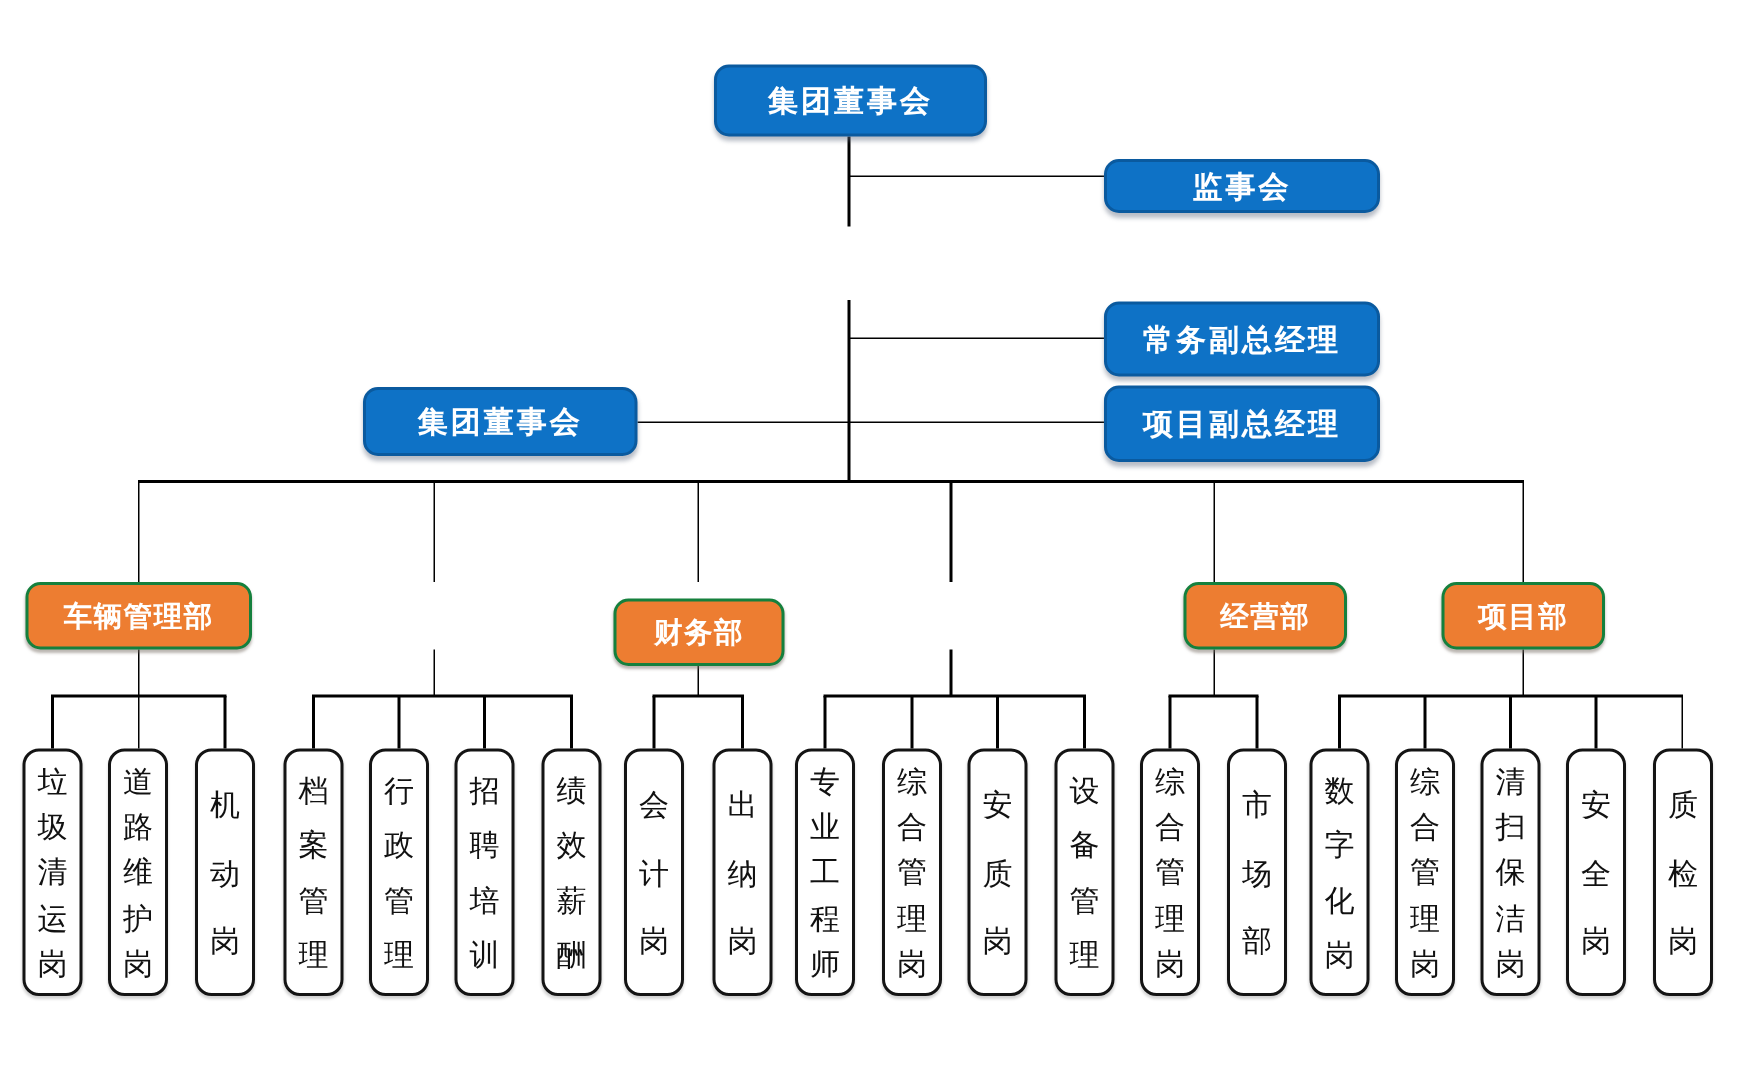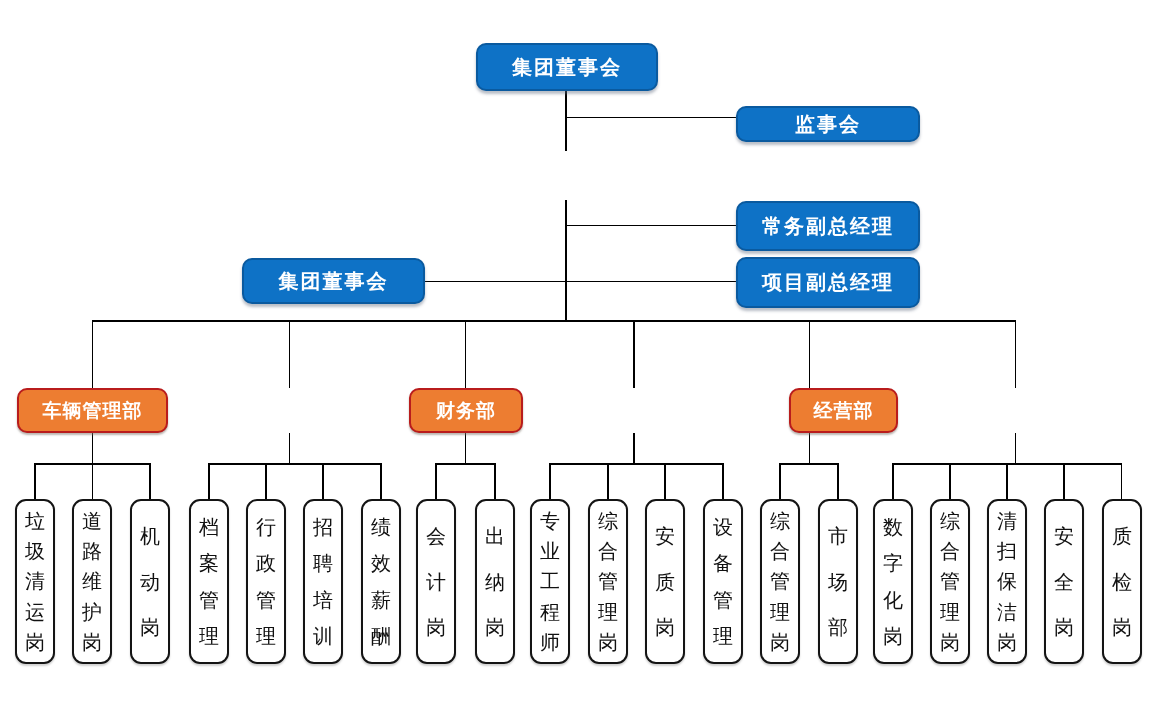--- a/index.html
+++ b/index.html
@@ -17,21 +17,21 @@
     position:absolute;display:flex;align-items:center;justify-content:center;
     background:#0E72C6;border:2px solid #0A5A9F;border-radius:10px;
     color:#fff;font-weight:bold;font-size:20px;letter-spacing:2px;
     box-shadow:0 3px 3px rgba(100,110,130,.45);box-sizing:border-box;
   }
 
   
   .dept{
     position:absolute;display:flex;align-items:center;justify-content:center;
     top:388px;height:45px;
-    background:#ED7D31;border:2px solid #b91c1c;border-radius:10px;
+    background:#ED7D31;border:2px solid #15803d;border-radius:10px;
     color:#fff;font-weight:bold;font-size:19px;letter-spacing:1px;
     box-shadow:0 2px 2px rgba(120,110,100,.5);box-sizing:border-box;
   }
 
   
   .pos{
     position:absolute;top:499px;width:40px;height:165px;
     background:#fff;border:2px solid #141414;border-radius:11px;
     color:#111;font-size:20px;box-sizing:border-box;
     display:flex;flex-direction:column;justify-content:space-evenly;align-items:center;
@@ -94,22 +94,23 @@
   <div class="vline" style="left:1063.25px;top:464px;height:35px;"></div>
   <div class="vline" style="left:1120.75px;top:464px;height:35px;"></div>
 
   <div class="node" style="left:476px;top:43px;width:182px;height:48px;">集团董事会</div>
   <div class="node" style="left:736px;top:106px;width:184px;height:36px;">监事会</div>
   <div class="node" style="left:736px;top:257px;width:184px;height:51px;">项目副总经理</div>
   <div class="node" style="left:736px;top:201px;width:184px;height:50px;">常务副总经理</div>
   <div class="node" style="left:242px;top:258px;width:183px;height:46px;">集团董事会</div>
 
   <div class="dept" style="left:17px;width:151px;">车辆管理部</div>
-  <div class="dept" style="left:409px;width:114px;">财务部</div>
+  <div class="dept" style="left:409px;width:114px;margin-top:11px;">财务部</div>
   <div class="dept" style="left:789px;width:109px;">经营部</div>
+  <div class="dept" style="left:961px;width:109px;">项目部</div>
 
   <div class="pos vtext" style="left:15px;">
       <span>垃</span>
       <span>圾</span>
       <span>清</span>
       <span>运</span>
       <span>岗</span>
     </div>
   <div class="pos vtext" style="left:72px;">
       <span>道</span>

